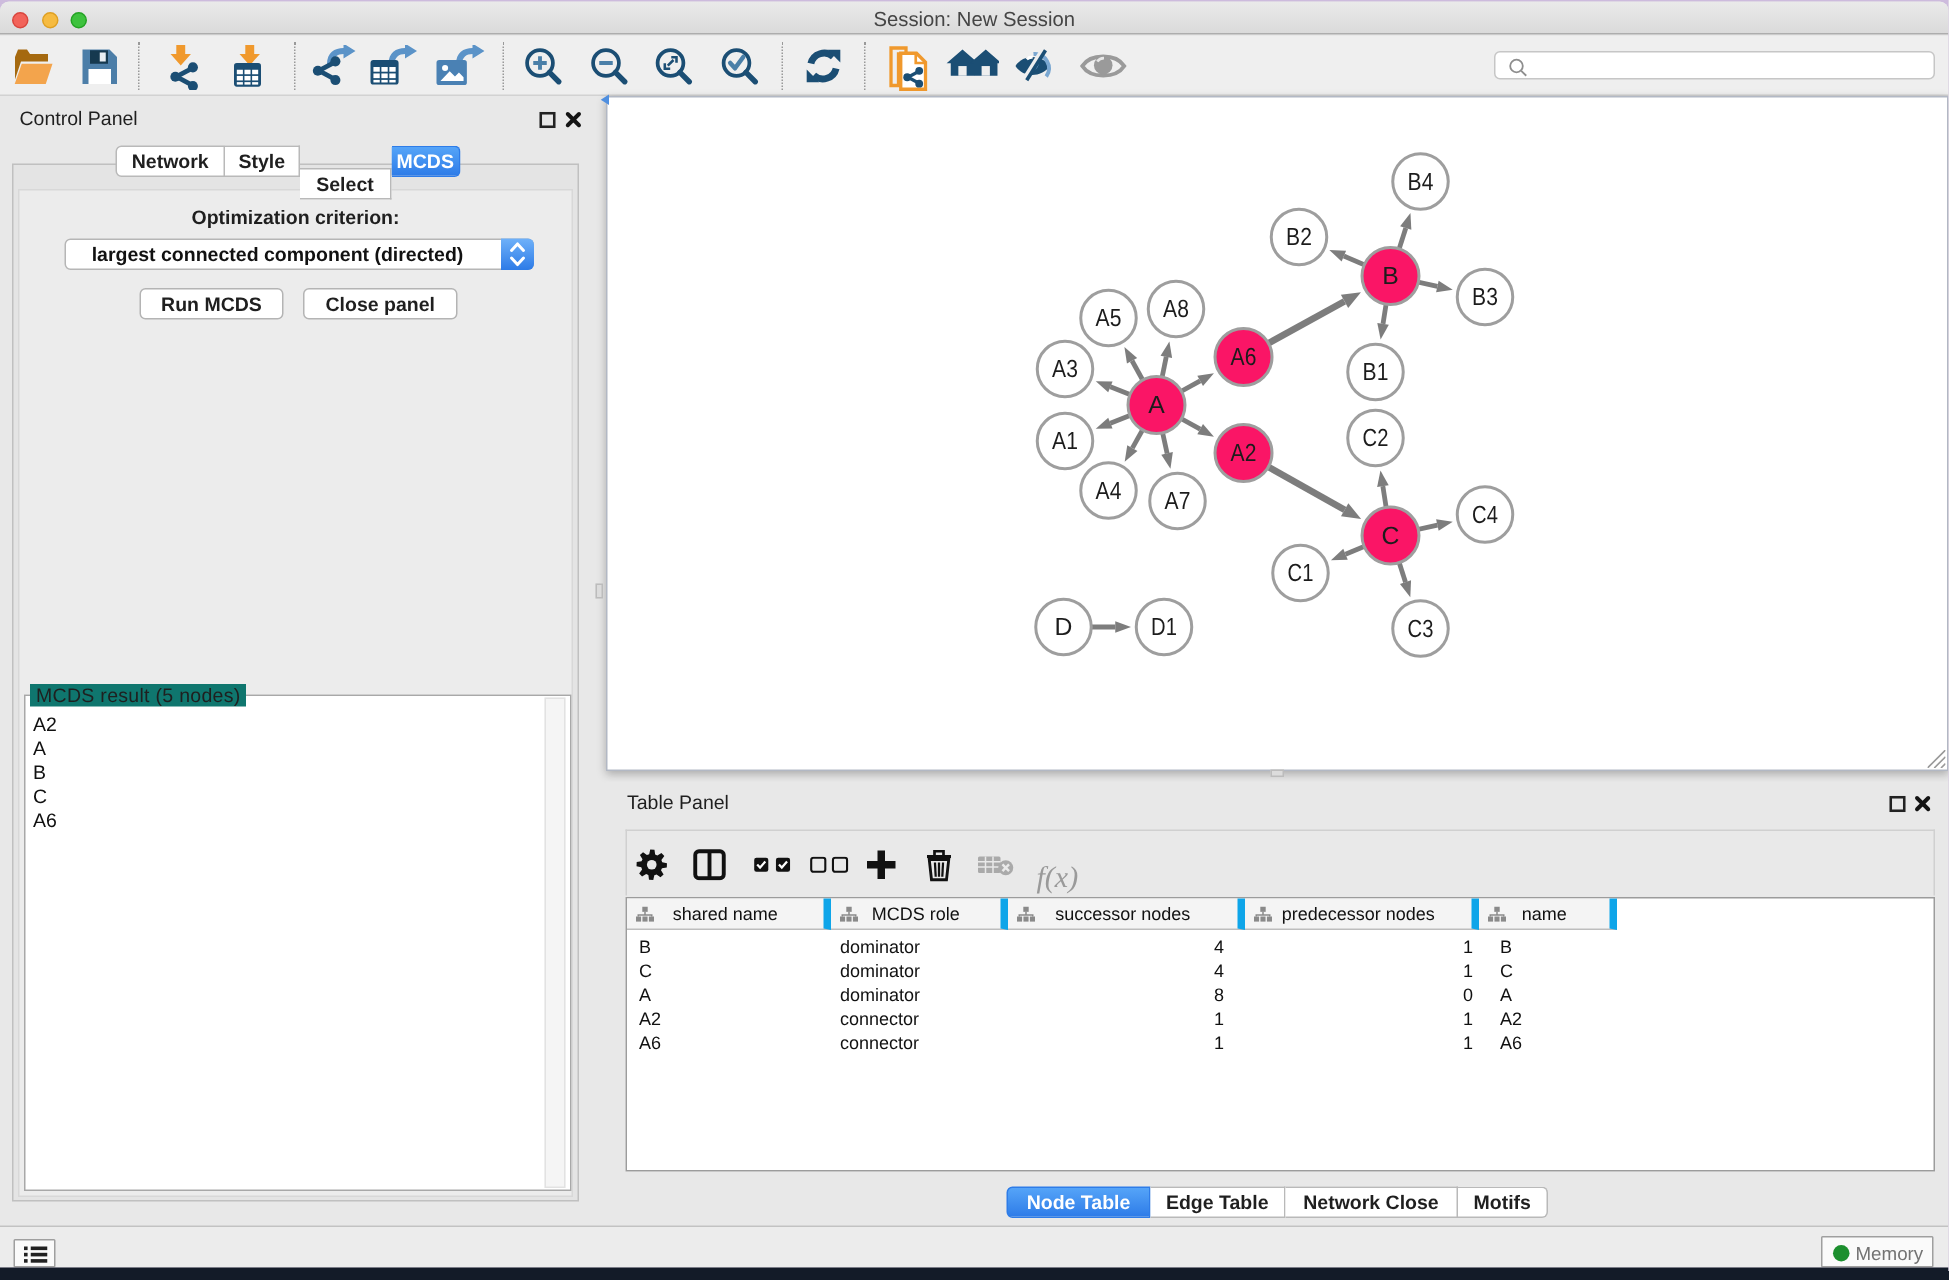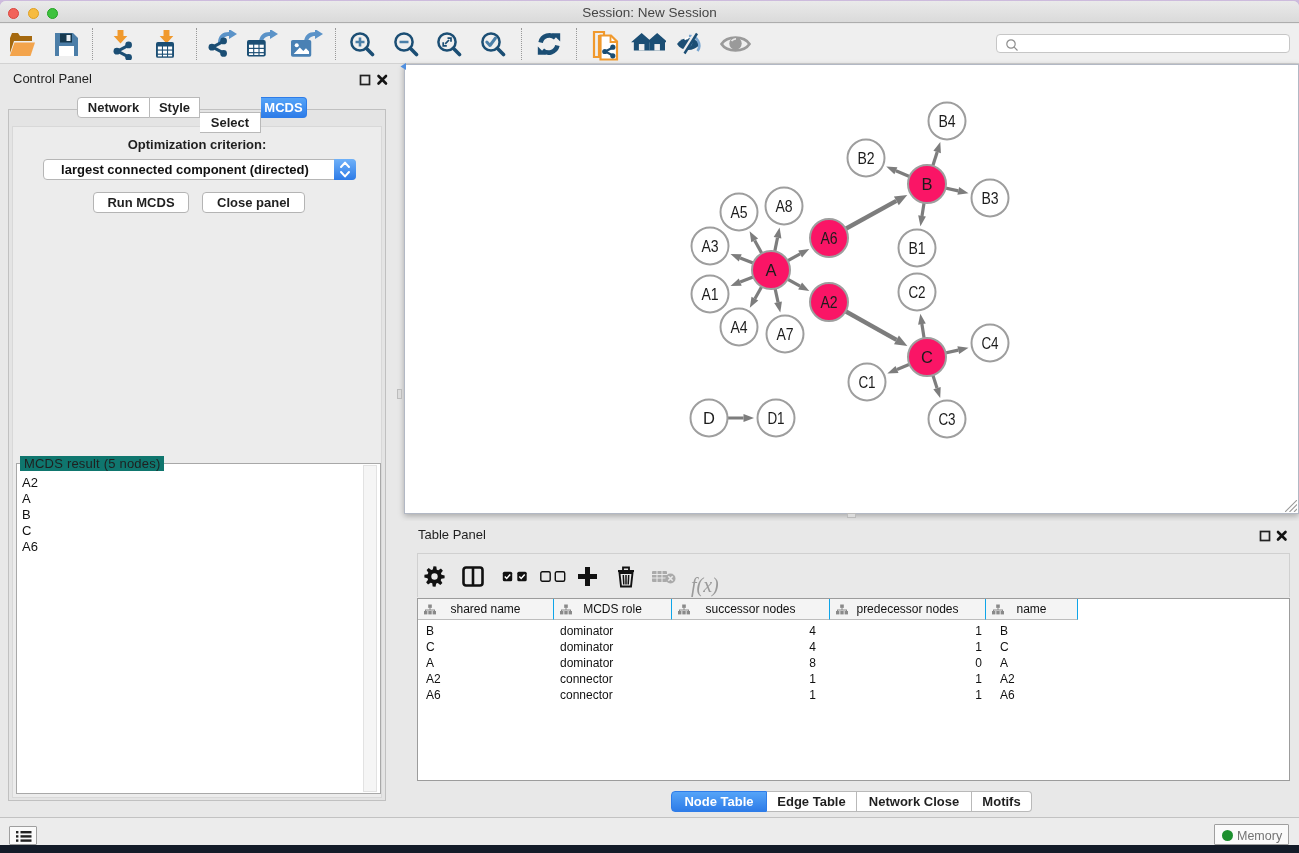--- a/index.html
+++ b/index.html
@@ -26,21 +26,21 @@
 #mcds-legend { position:absolute; left:3px; top:-8px; background:#0f766e; font-size:13px; color:#1f1f1f; padding:0 4px; letter-spacing:0.2px; }
 .mcds-item { position:absolute; left:5px; font-size:13px; color:#111; }
 #mcds-sb { position:absolute; right:3px; top:1px; width:14px; height:327px; background:#f5f5f5; border:1px solid #e2e2e2; }
 #netwin { position:absolute; left:404px; top:63px; width:895px; height:450px; background:#fff; border:1px solid #b2b8c4; box-shadow:0 2px 6px rgba(0,0,0,0.28); }
 #nw-title { position:absolute; left:0; top:0; width:100%; height:23px; background:linear-gradient(#ececec,#d8d8d8); border-bottom:1px solid #ababab; }
 #nw-text { position:absolute; width:100%; top:4px; text-align:center; font-size:13px; font-weight:bold; color:#3a3a3a; }
 #tpanel { position:absolute; left:404px; top:520px; width:895px; height:298px; background:#e8e8e8; }
 #tp-title { position:absolute; left:14px; top:6px; font-size:13px; color:#1f1f1f; }
 #tp-toolbar { position:absolute; left:13px; top:32px; width:873px; height:44px; background:#e9e9e9; border:1px solid #d0d0d0; border-bottom:none; }
 #tp-table { position:absolute; left:13px; top:77px; width:873px; height:183px; background:#fff; border:1px solid #9c9c9c; }
-.th-cell { position:absolute; top:0; height:21px; background:#f4f4f4; border-right:1px solid #0ea5e9; border-bottom:1px solid #bdbdbd; font-size:12px; color:#111; }
+.th-cell { position:absolute; top:0; height:21px; background:#f4f4f4; border-right:5px solid #0ea5e9; border-bottom:1px solid #bdbdbd; font-size:12px; color:#111; }
 .th-lab { position:absolute; width:100%; top:3px; text-align:center; }
 .td { position:absolute; font-size:12px; color:#111; height:16px; line-height:16px; }
 .td.num { text-align:right; }
 #statusbar { position:absolute; left:0; top:816px; width:1299px; height:29px; background:#ececec; border-top:1px solid #c2c2c2; }
 #darkstrip { position:absolute; left:0; top:845px; width:1299px; height:8px; background:#131b28; }
 .winbtn { position:absolute; font-size:12px; color:#737373; background:#fafafa; border:1.5px solid #9f9f9f; border-radius:1px; }
 </style></head><body>
 
 <div id="app">
  <div id="titlebar">

